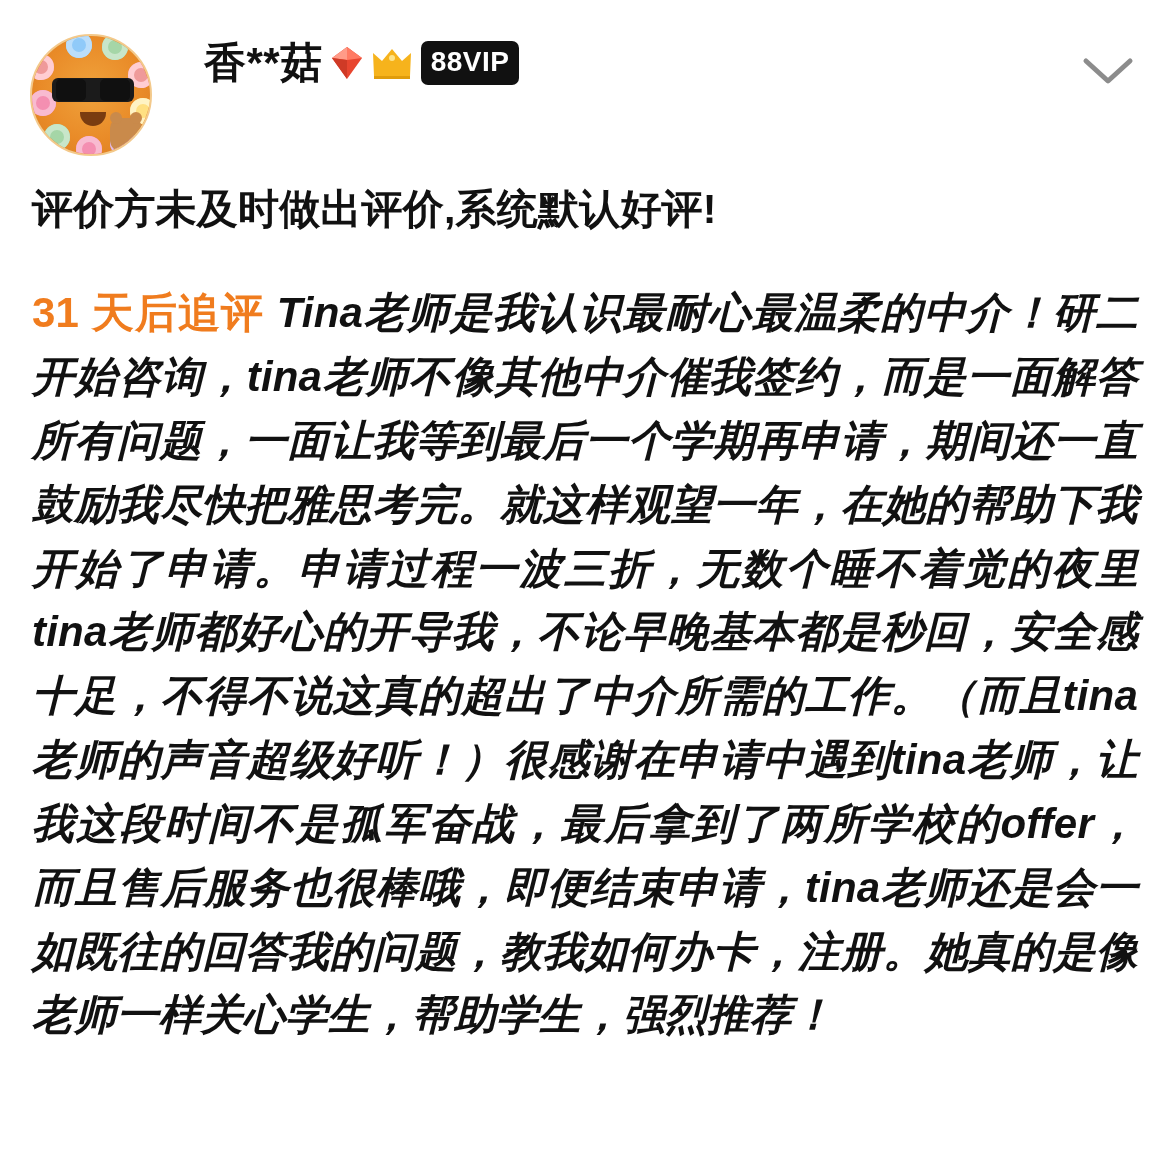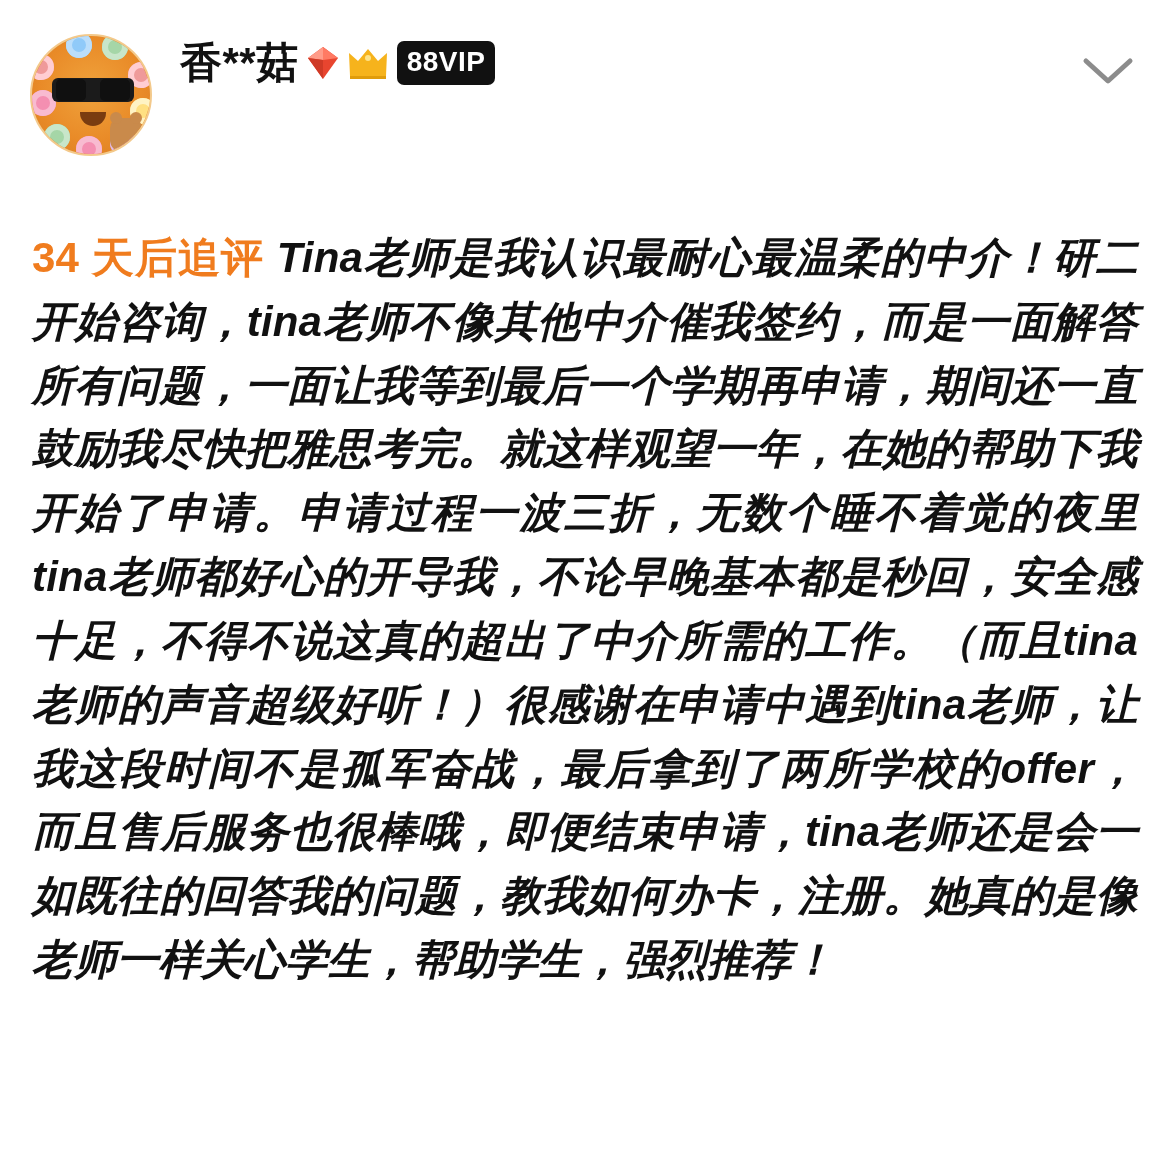--- a/index.html
+++ b/index.html
@@ -113,20 +113,21 @@
 
   .head-text {
     margin-left: 28px;
     padding-top: 6px;
     min-width: 0;
   }
   .name-row {
     display: flex;
     align-items: center;
     gap: 8px;
+    margin-left: 24px;
   }
   .nickname {
     font-size: 42px;
     font-weight: 700;
     color: #111111;
     letter-spacing: 0.5px;
     line-height: 1.1;
   }
   .gem-icon {
     width: 32px;
@@ -242,20 +243,21 @@
     </div>
 
     <div class="chevron">
       <svg viewBox="0 0 56 36" width="56" height="36" aria-hidden="true">
         <path d="M6 9 L28 29 L50 9" fill="none" stroke="#8c8c8c" stroke-width="5" stroke-linecap="round" stroke-linejoin="round"></path>
       </svg>
     </div>
   </div>
 
   <div class="review-body">
+    <div class="first-comment">评价方未及时做出评价,系统默认好评!</div>
 
     <div class="append-block">
-      <span class="append-label">34 天后追评</span>
+      <span class="append-label">31 天后追评</span>
       <span class="append-text">Tina老师是我认识最耐心最温柔的中介！研二开始咨询，tina老师不像其他中介催我签约，而是一面解答所有问题，一面让我等到最后一个学期再申请，期间还一直鼓励我尽快把雅思考完。就这样观望一年，在她的帮助下我开始了申请。申请过程一波三折，无数个睡不着觉的夜里tina老师都好心的开导我，不论早晚基本都是秒回，安全感十足，不得不说这真的超出了中介所需的工作。（而且tina老师的声音超级好听！）很感谢在申请中遇到tina老师，让我这段时间不是孤军奋战，最后拿到了两所学校的offer，而且售后服务也很棒哦，即便结束申请，tina老师还是会一如既往的回答我的问题，教我如何办卡，注册。她真的是像老师一样关心学生，帮助学生，强烈推荐！</span>
     </div>
   </div>
 
 </div>
 
 </body></html>

